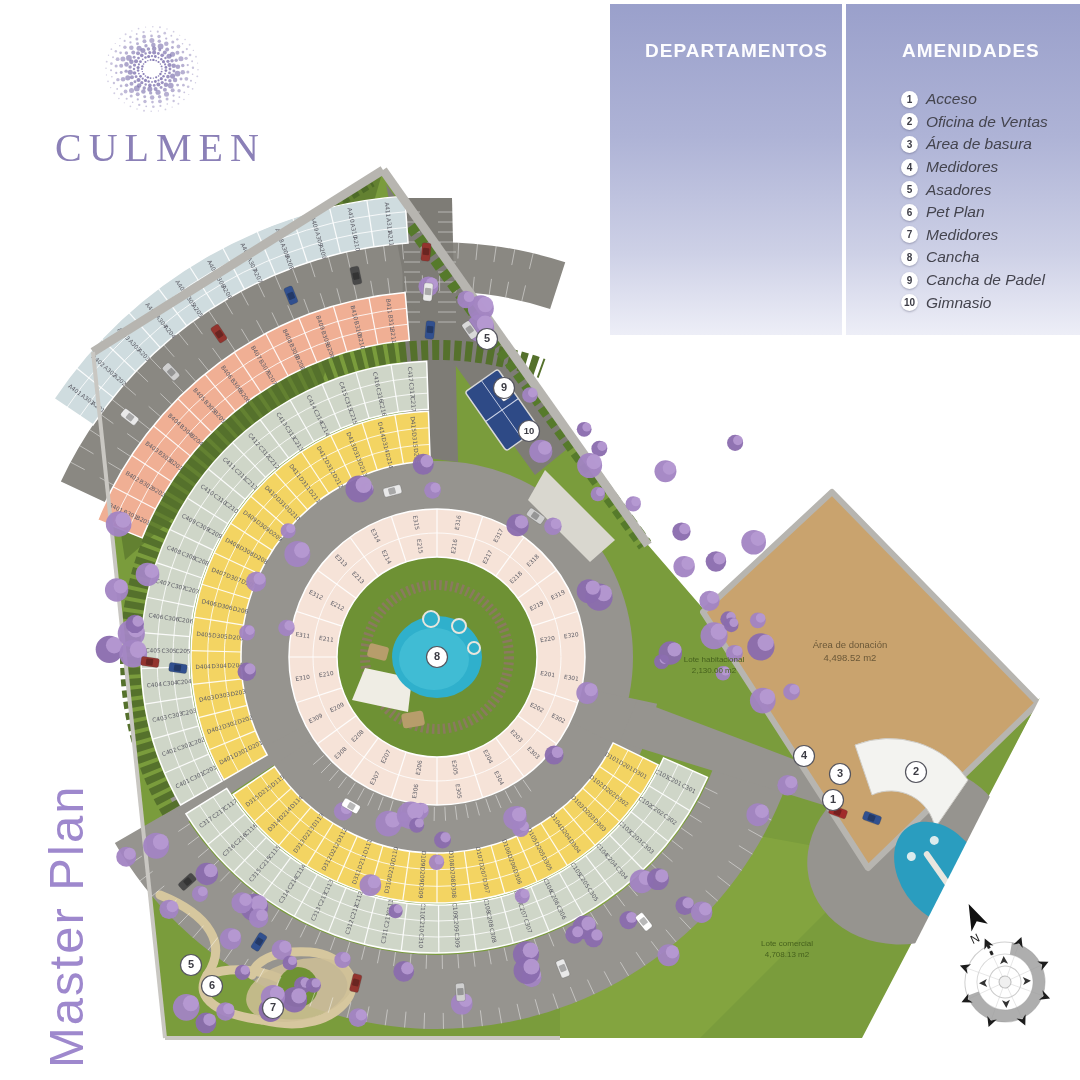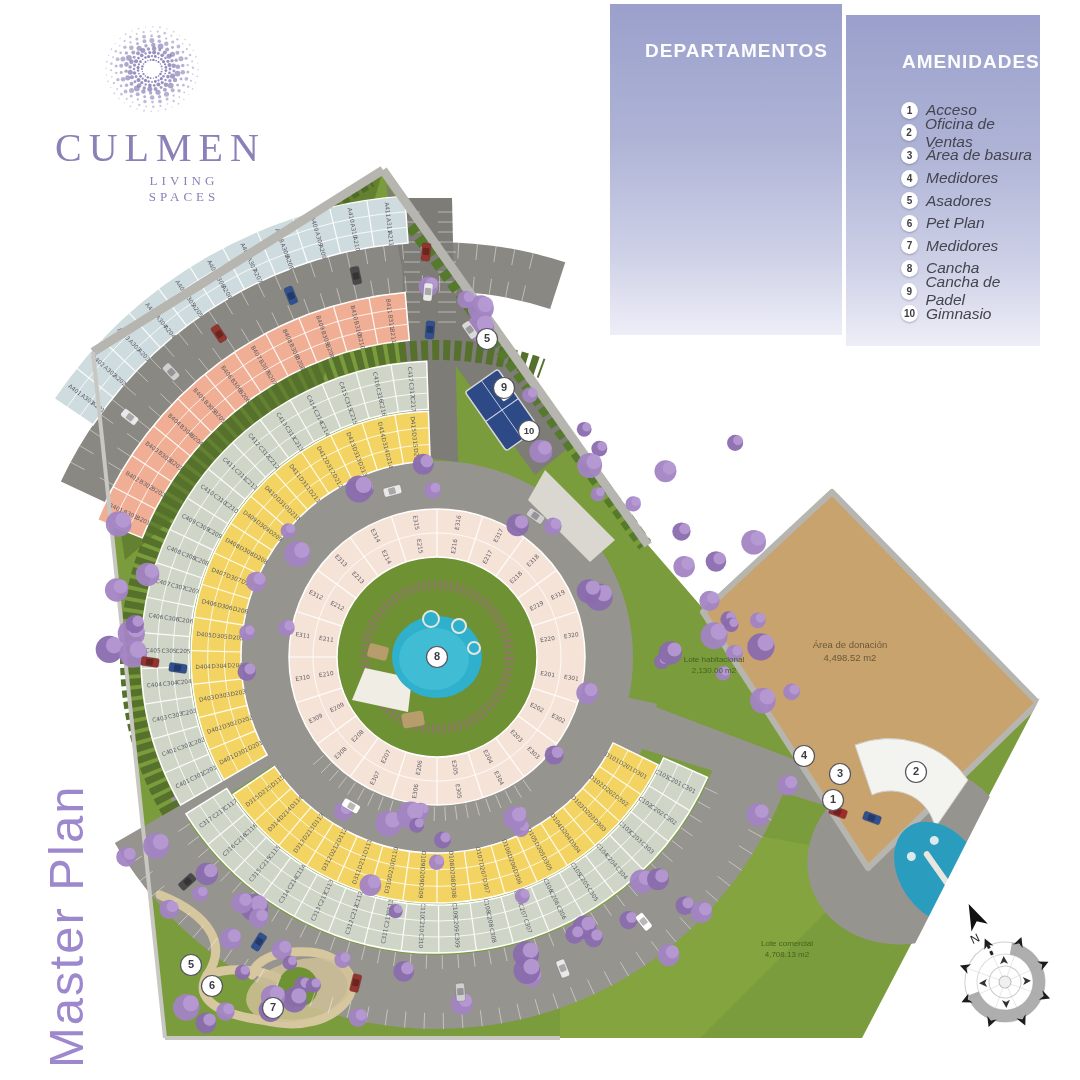--- a/index.html
+++ b/index.html
@@ -1,34 +1,34 @@
 <!DOCTYPE html>
 <html><head>
 <meta charset="utf-8">
 <style>
   html,body{margin:0;padding:0;background:#ffffff;}
   body{width:1080px;height:1080px;position:relative;overflow:hidden;
        font-family:"Liberation Sans",sans-serif;}
   #site-map{position:absolute;left:0;top:0;z-index:1;}
   
-  .logo{position:absolute;left:55px;top:16px;width:200px;z-index:3;text-align:center;}
+  .logo{position:absolute;left:55px;top:16px;width:200px;z-index:3;}
   .logo-dots{display:block;margin:0 auto;}
   .brand{font-family:"Liberation Serif",serif;font-size:40px;letter-spacing:7px;
          color:#8b80b7;margin-top:4px;}
   .tagline{font-family:"Liberation Serif",serif;font-size:13px;letter-spacing:4px;
            color:#8b80b7;margin-top:2px;padding-left:58px;}
   
   .watermark{position:absolute;left:38px;top:738px;height:330px;z-index:3;
              writing-mode:vertical-rl;transform:rotate(180deg);
              font-size:49px;color:#9e88cd;letter-spacing:2px;}
   
   .panel{position:absolute;top:4px;width:232px;height:331px;z-index:2;
          background:linear-gradient(180deg,#9aa0cb 0%,#aeb3d6 40%,#cdd0e6 75%,#edeef7 100%);}
   .panel-dep{left:610px;}
-  .panel-amen{left:846px;width:194px;margin-top:11px;}
+  .panel-amen{left:846px;width:234px;}
   .panel-title{color:#fdfdff;font-weight:bold;font-size:19px;letter-spacing:1px;
                position:absolute;top:36px;}
   .panel-dep .panel-title{left:35px;}
   .panel-amen .panel-title{left:56px;}
   .mod-list{position:absolute;left:50px;top:90px;}
   .mod-row{display:flex;align-items:center;height:26px;}
   .mod-swatch{width:27px;height:18px;border-radius:2px;margin-right:11px;
               box-shadow:0 0 0 1px rgba(255,255,255,.35) inset;}
   .mod-label{font-size:16px;color:#4b4b55;}
   .amen-list{position:absolute;left:55px;top:84px;}
@@ -1402,21 +1402,20 @@
       <circle cx="140.990945466092" cy="40.62961838631391" r="0.86" fill="#7b6fad" opacity="0.33999999999999997"></circle>
       <circle cx="142.55277222218137" cy="47.113082330403685" r="0.5599999999999999" fill="#7b6fad" opacity="0.33999999999999997"></circle>
       <circle cx="142.9929385451772" cy="53.74150172507854" r="0.76" fill="#7b6fad" opacity="0.33999999999999997"></circle>
       <circle cx="142.30060607937907" cy="60.351662886378826" r="0.96" fill="#7b6fad" opacity="0.33999999999999997"></circle>
       <circle cx="140.4928223478146" cy="66.78080170864618" r="0.66" fill="#7b6fad" opacity="0.33999999999999997"></circle>
       <circle cx="137.61410098564522" cy="72.87061145698794" r="0.86" fill="#7b6fad" opacity="0.33999999999999997"></circle>
       <circle cx="133.73532566673595" cy="78.47114080448013" r="0.5599999999999999" fill="#7b6fad" opacity="0.33999999999999997"></circle>
       <circle cx="128.95200471235555" cy="83.44448613149622" r="0.76" fill="#7b6fad" opacity="0.33999999999999997"></circle>
     </svg>
   <div class="brand">CULMEN</div>
-  <div class="tagline">LIVING SPACES</div>
 </div>
 
 <div class="watermark">Master Plan</div>
 
 <div class="panel panel-dep">
   <div class="panel-title">DEPARTAMENTOS</div>
 </div>
 
 <div class="panel panel-amen">
   <div class="panel-title">AMENIDADES</div>

